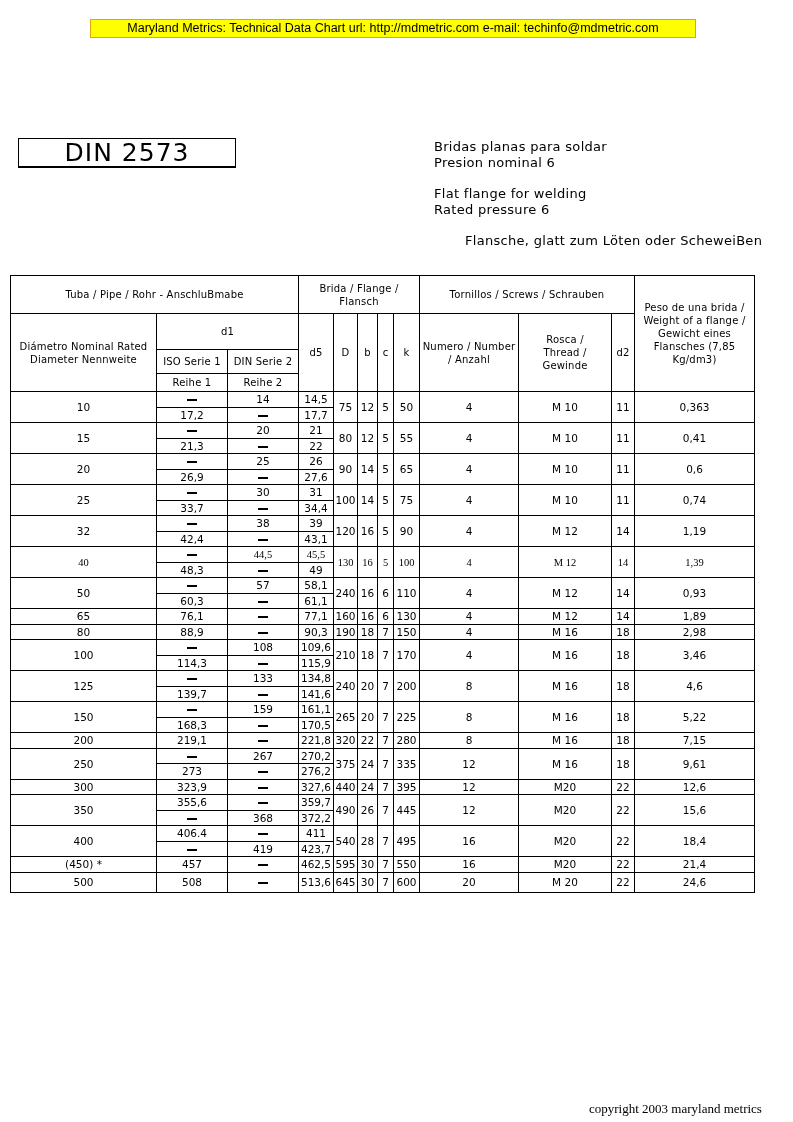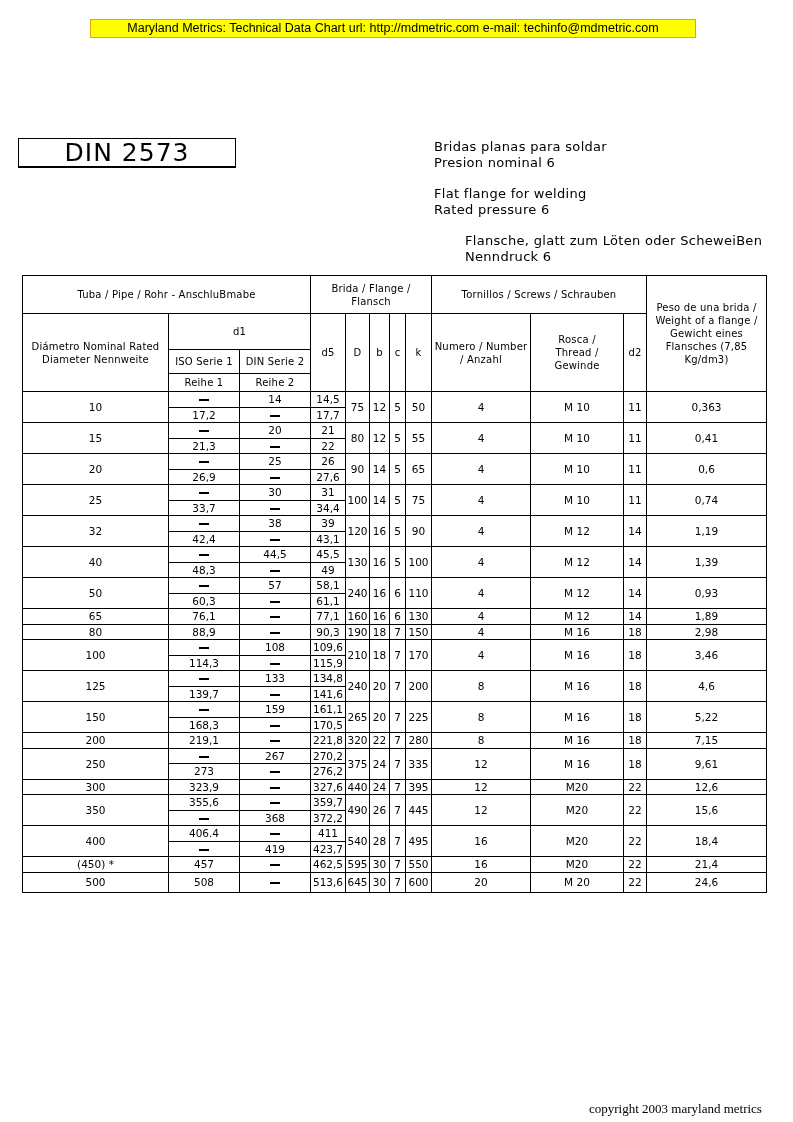--- a/index.html
+++ b/index.html
@@ -3,21 +3,21 @@
 <meta charset="utf-8">
 <style>
   html, body { margin:0; padding:0; background:#fff; }
   body { width:793px; height:1122px; position:relative; overflow:hidden; font-family:"DejaVu Sans", sans-serif; color:#000; }
   .banner { position:absolute; left:90px; top:19px; width:606px; height:19px; background:#ffff00; border:1px solid #e0a800; box-sizing:border-box;
     font-family:"Liberation Sans", sans-serif; font-size:12.5px; line-height:17px; text-align:center; white-space:nowrap; }
   .title-box { position:absolute; left:18px; top:138px; width:218px; height:30px; border:1px solid #000; border-bottom-width:2px; box-sizing:border-box;
     font-size:25px; line-height:28px; text-align:center; letter-spacing:1px; }
   .desc { position:absolute; left:434px; font-size:13px; line-height:16px; letter-spacing:0.3px; white-space:nowrap; }
   .desc div { height:16px; }
-  table.spec { position:absolute; left:22px; top:275px; border-collapse:collapse; table-layout:fixed; font-size:10.5px; }
+  table.spec { position:absolute; left:10px; top:275px; border-collapse:collapse; table-layout:fixed; font-size:10.5px; }
   table.spec td { border:1px solid #000; padding:0; text-align:center; vertical-align:middle; overflow:hidden; white-space:nowrap; }
   table.spec td.wrap { white-space:normal; line-height:13px; }
   .hdr { font-size:10px; letter-spacing:0.2px; }
   .dash { display:inline-block; width:10px; height:2px; background:#000; vertical-align:middle; }
   .footer { position:absolute; left:579px; top:1101px; font-family:Liberation Serif, serif; font-size:13px;padding-left:10px; }
 </style>
 </head>
 <body>
 
 <div class="banner">Maryland Metrics: Technical Data Chart   url: http://mdmetric.com   e-mail: techinfo@mdmetric.com</div>
@@ -27,21 +27,20 @@
 <div class="desc" style="top:139px;">
   <div>Bridas planas para soldar</div>
   <div>Presion nominal 6</div>
 </div>
 <div class="desc" style="top:186px;">
   <div>Flat flange for welding</div>
   <div>Rated pressure 6</div>
 </div>
 <div class="desc" style="top:233px;margin-left:31px;">
   <div>Flansche, glatt zum Löten oder ScheweiBen</div>
-  <div>Nenndruck 6</div>
 </div>
 
 <table class="spec">
   <colgroup>
     <col style="width:146px">
       <col style="width:71px">
       <col style="width:71px">
       <col style="width:35px">
     <col style="width:24px">
       <col style="width:20px">
@@ -169,21 +168,21 @@
         <td rowspan="2">4</td>
         <td rowspan="2">M 12</td>
         <td rowspan="2">14</td>
         <td rowspan="2">1,19</td>
       </tr>
       <tr style="height: 15.5px;">
         <td>42,4</td>
         <td><span class="dash"></span></td>
         <td>43,1</td>
       </tr>
-      <tr style="height: 15.5px;">
+      <tr style="height: 15.5px; font-family: Liberation Serif, serif;">
         <td rowspan="2">40</td>
         <td><span class="dash"></span></td>
         <td>44,5</td>
         <td>45,5</td>
         <td rowspan="2">130</td>
         <td rowspan="2">16</td>
         <td rowspan="2">5</td>
         <td rowspan="2">100</td>
         <td rowspan="2">4</td>
         <td rowspan="2">M 12</td>

